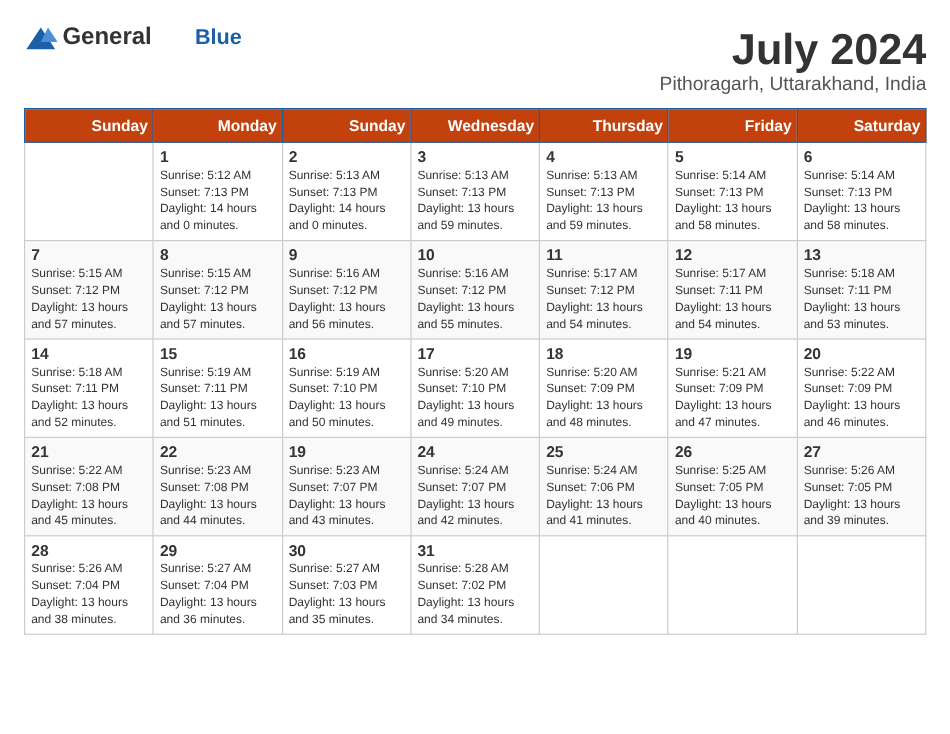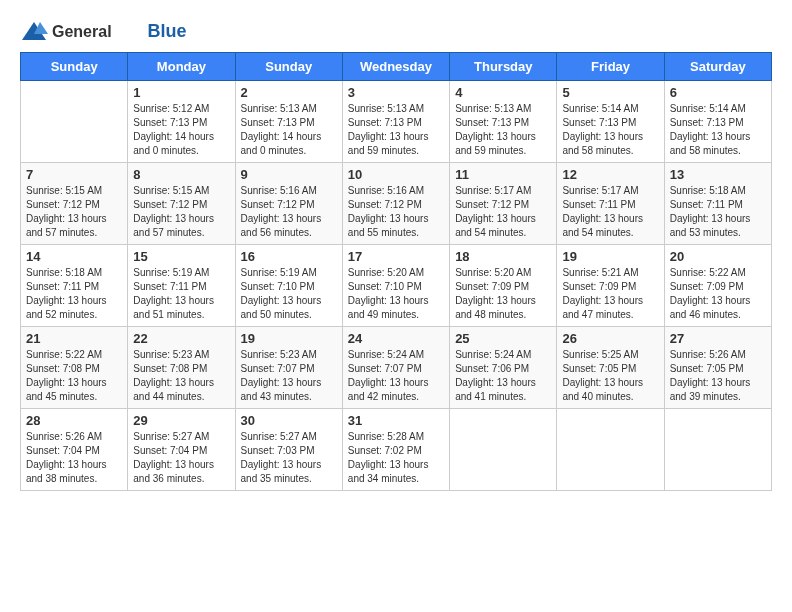--- a/index.html
+++ b/index.html
@@ -15,21 +15,21 @@
       justify-content: space-between;
       align-items: flex-start;
       margin-bottom: 10px;
     }
     .logo {
       display: flex;
       align-items: center;
       gap: 4px;
     }
     .logo-text-general {
-      font-size: 16px;
+      font-size: 20px;
       font-weight: bold;
       color: #333;
     }
     .logo-text-blue {
       font-size: 18px;
       font-weight: bold;
       color: #1a5fa8;
       padding-left: 36px;
     }
     .logo-icon {
@@ -47,26 +47,26 @@
     .subtitle {
       font-size: 16px;
       color: #555;
     }
     .calendar {
       width: 100%;
       border-collapse: collapse;
       border: 1px solid #ccc;
     }
     .calendar th {
-      background-color: #3b82f6;
+      background-color: #c2410c;
       color: #fff;
       font-size: 13px;
       font-weight: bold;
       padding: 6px 4px;
-      text-align: center;
+      text-align: right;
       border: 1px solid #1a5fa8;
     }
     .calendar td {
       vertical-align: top;
       border: 1px solid #ccc;
       padding: 4px 5px;
       width: 107px;
       min-height: 80px;
       background: #fff;
     }
@@ -97,20 +97,24 @@
 <div class="header">
   <div class="logo">
     <svg class="logo-icon" viewBox="0 0 28 22" xmlns="http://www.w3.org/2000/svg">
       <polygon points="14,2 26,20 2,20" fill="#1a5fa8"></polygon>
       <polygon points="20,2 28,14 14,14" fill="#4a90d9"></polygon>
     </svg>
     <div>
       <span class="logo-text-general">General</span><span class="logo-text-blue">Blue</span>
     </div>
   </div>
+  <div class="title-block">
+    <div class="main-title">July 2024</div>
+    <div class="subtitle">Pithoragarh, Uttarakhand, India</div>
+  </div>
 </div>
 
 <table class="calendar">
   <thead>
     <tr>
     <th>Sunday</th>
         <th>Monday</th>
         <th>Sunday</th>
         <th>Wednesday</th>
         <th>Thursday</th>

